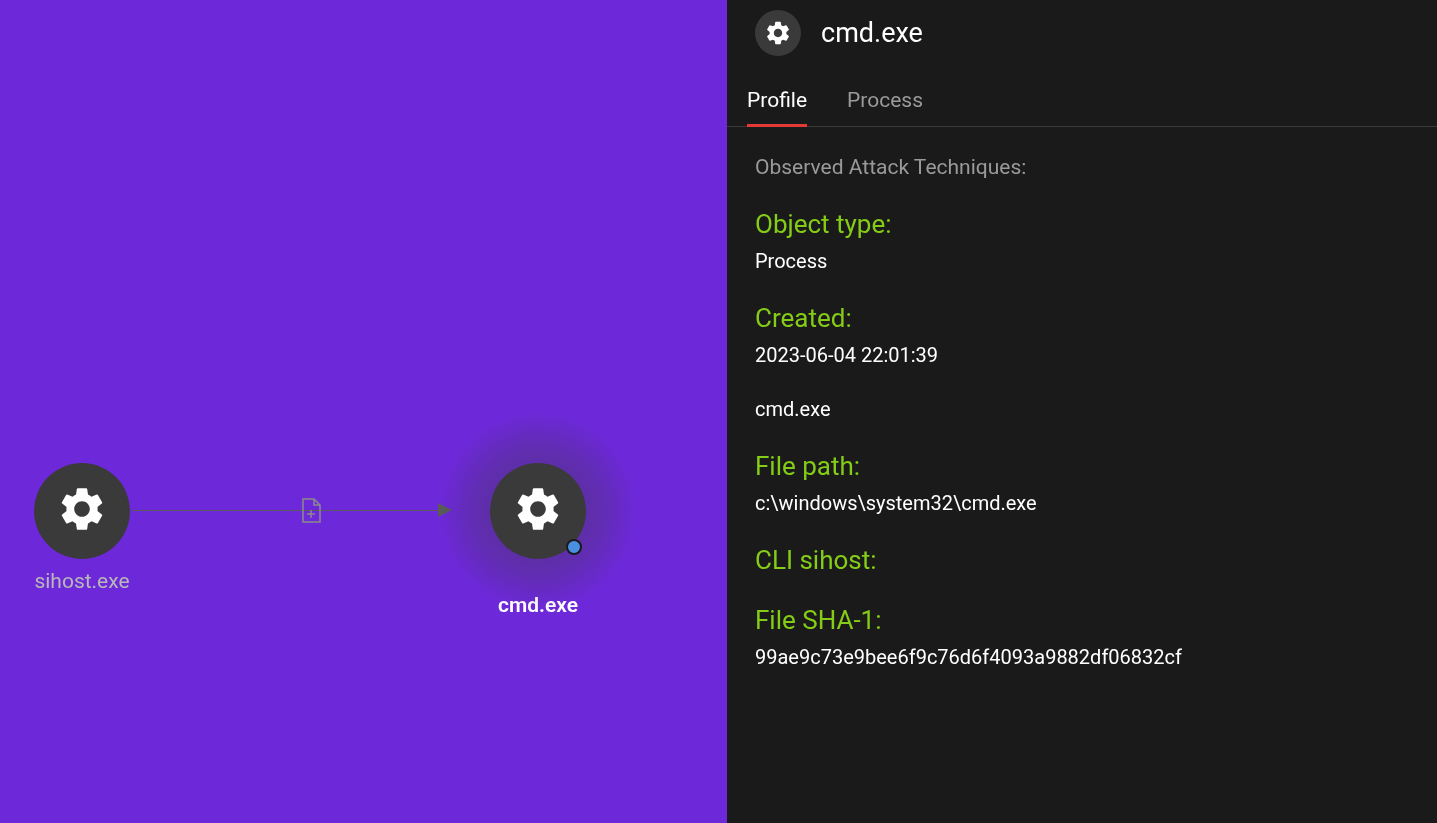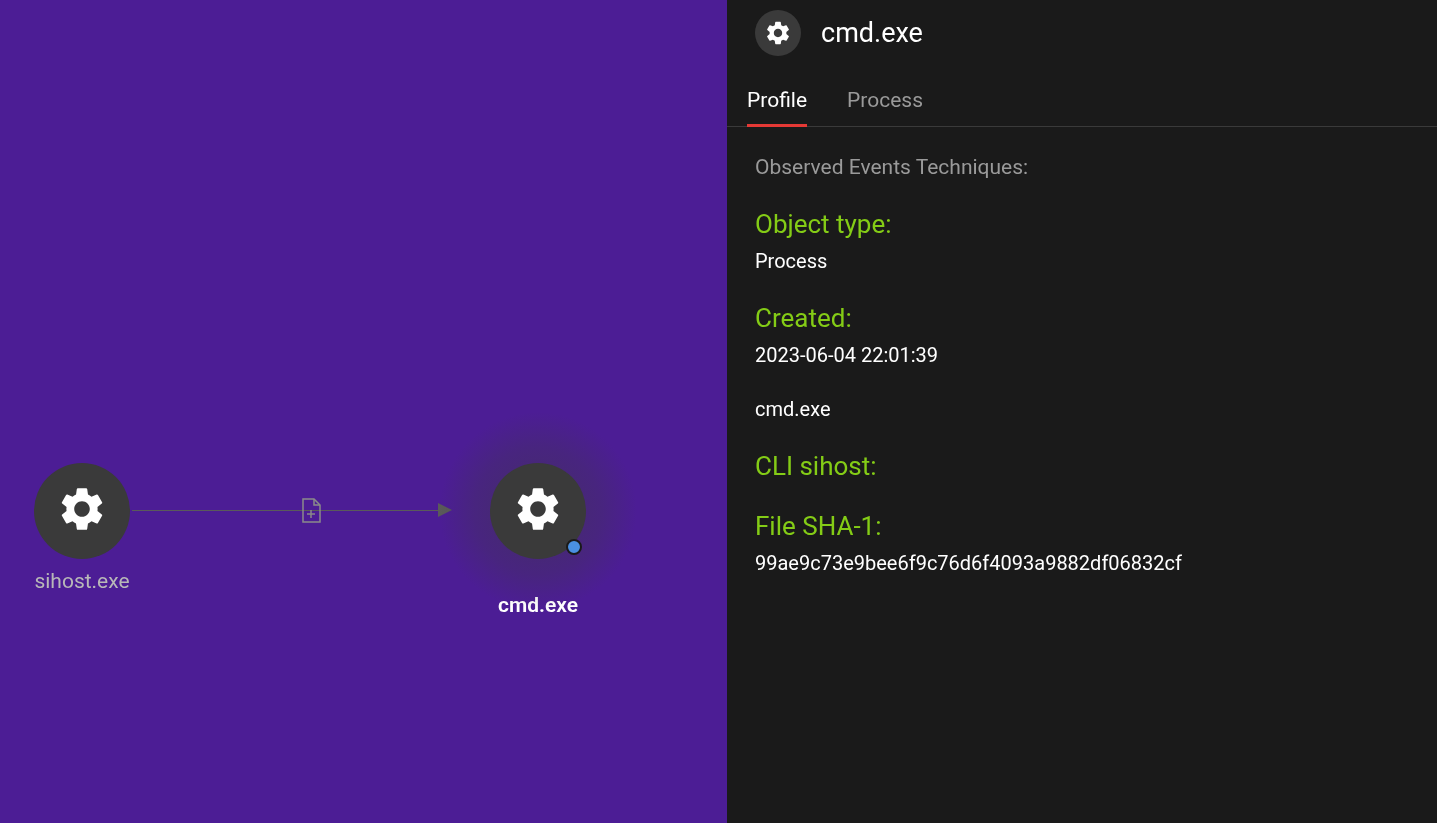--- a/index.html
+++ b/index.html
@@ -13,21 +13,21 @@
       color: #e5e5e5;
       width: 1437px;
       height: 823px;
       overflow: hidden;
       display: flex;
     }
     .graph-panel {
       width: 727px;
       height: 100%;
       position: relative;
-      background: #4c1d95;
+      background: #6d28d9;
     }
     .detail-panel {
       flex: 1;
       height: 100%;
       background: #1a1a1a;
       display: flex;
       flex-direction: column;
     }
     .detail-header {
       display: flex;
@@ -215,36 +215,40 @@
     </div>
     <div class="header-title">cmd.exe</div>
   </div>
 
   <div class="tabs">
     <div class="tab active">Profile</div>
     <div class="tab">Process</div>
   </div>
 
   <div class="profile-content">
-    <div class="single-field">Observed Events Techniques:</div>
+    <div class="single-field">Observed Attack Techniques:</div>
 
     <div class="field-group">
       <div class="field-label">Object type:</div>
       <div class="field-value">Process</div>
     </div>
 
     <div class="field-group">
       <div class="field-label">Created:</div>
       <div class="field-value">2023-06-04 22:01:39</div>
     </div>
 
     <div class="field-group">
       <div class="field-value">cmd.exe</div>
     </div>
 
+    <div class="field-group">
+      <div class="field-label">File path:</div>
+      <div class="field-value">c:\windows\system32\cmd.exe</div>
+    </div>
 
     <div class="field-group">
       <div class="field-label">CLI sihost:</div>
     </div>
 
     <div class="field-group">
       <div class="field-label">File SHA-1:</div>
       <div class="field-value">99ae9c73e9bee6f9c76d6f4093a9882df06832cf</div>
     </div>
   </div>

